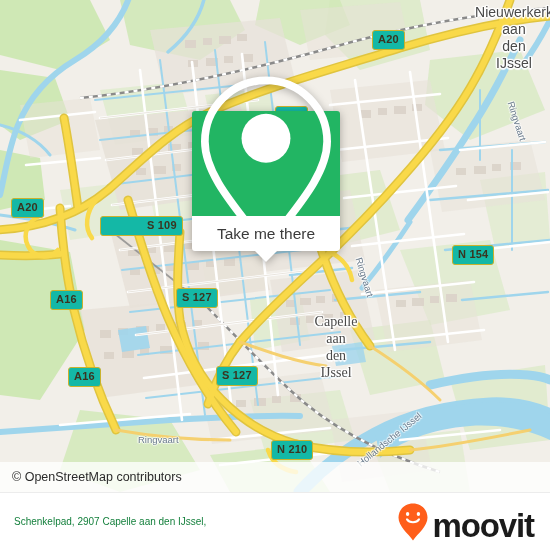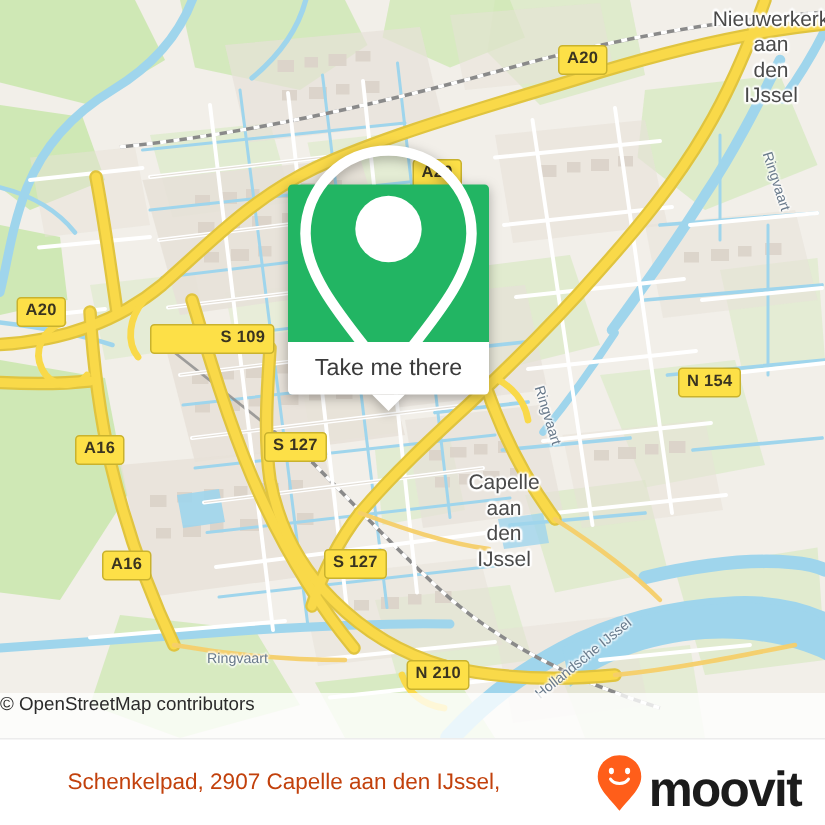--- a/index.html
+++ b/index.html
@@ -22,21 +22,21 @@
     left: 0; top: 0;
     width: 550px; height: 492px;
     overflow: hidden;
     background: #f2efe9;
   }
   #map svg { display:block; width: 550px; height: 492px; }
 
   
   .shield {
     position: absolute;
-    background: #fde047;
+    background: #14b8a6;
     border: 1.4px solid #c9b22e;
     border-radius: 3px;
     color: #3a3420;
     font-family: "Liberation Sans", sans-serif;
     font-weight: bold;
     font-size: 11px;
     line-height: 1;
     padding: 3px 5px 4px 5px;
     white-space: nowrap;
     letter-spacing: 0.2px;
@@ -63,22 +63,22 @@
     font-size: 9.5px;
     white-space: nowrap;
     text-shadow:
       1.2px 0 1px #fff, -1.2px 0 1px #fff, 0 1.2px 1px #fff, 0 -1.2px 1px #fff;
     pointer-events: none;
   }
 
   
   #popup {
     position: absolute;
-    left: 192px; top: 123px;
-    width: 134px;
+    left: 192px; top: 111px;
+    width: 148px;
     filter: drop-shadow(0 2px 4px rgba(0,0,0,0.30));
   }
   #popup-body {
     background: #22b563;
     height: 105px;
     display: flex;
     align-items: center;
     justify-content: center;
     border-radius: 3px 3px 0 0;
   }
@@ -105,47 +105,47 @@
     border-top: 11px solid #ffffff;
   }
 
   
   #attribution {
     position: absolute;
     left: 0; top: 462px;
     width: 550px; height: 30px;
     background: rgba(255,255,255,0.78);
     display: flex;
-    align-items: flex-start;
+    align-items: center;
+    padding-left: 12px;
   }
   #attribution span {
     color: #2b2b2b;
     font-size: 12.5px;
     font-family: "Liberation Sans", sans-serif;
   }
 
   
   #footer {
     position: absolute;
     left: 0; top: 492px;
     width: 550px; height: 58px;
     background: #ffffff;
     display: flex;
     align-items: center;
     justify-content: space-between;
     padding: 0 16px 0 14px;
     border-top: 1px solid #ececec;
   }
   #footer-address {
-    color: #c2410c;
-    font-size: 15px;
+    color: #15803d;
+    font-size: 10px;
     line-height: 21px;
     font-family: "Liberation Sans", sans-serif;
     max-width: 370px;
-    margin-left: 31px;
   }
   #brand {
     display: flex;
     align-items: flex-end;
     gap: 3px;
     flex: none;
   }
   #brand-word {
     color: #1b1b1b;
     font-size: 33px;
@@ -435,21 +435,21 @@
     <div class="shield" style="left:176px; top:288px;">S 127</div>
     <div class="shield" style="left:68px;  top:367px;">A16</div>
     <div class="shield" style="left:216px; top:366px;">S 127</div>
     <div class="shield" style="left:452px; top:245px;">N 154</div>
     <div class="shield" style="left:271px; top:440px;">N 210</div>
 
     <div class="place-label" style="left:466px; top:4px; width:96px;">Nieuwerkerk
 aan
 den
 IJssel</div>
-    <div class="place-label" style="left:298px; top:313px; width:76px;">Capelle
+    <div class="place-label" style="left:298px; top:313px; width:76px;font-family:Liberation Serif, serif;">Capelle
 aan
 den
 IJssel</div>
 
     <div class="water-label" style="left:516px; top:100px; transform:rotate(72deg); transform-origin:left top;">Ringvaart</div>
     <div class="water-label" style="left:364px; top:256px; transform:rotate(73deg); transform-origin:left top;">Ringvaart</div>
     <div class="water-label" style="left:138px; top:434px;">Ringvaart</div>
     <div class="water-label" style="left:355px; top:460px; transform:rotate(-39deg); transform-origin:left top;">Hollandsche IJssel</div>
 
     <div id="popup">

